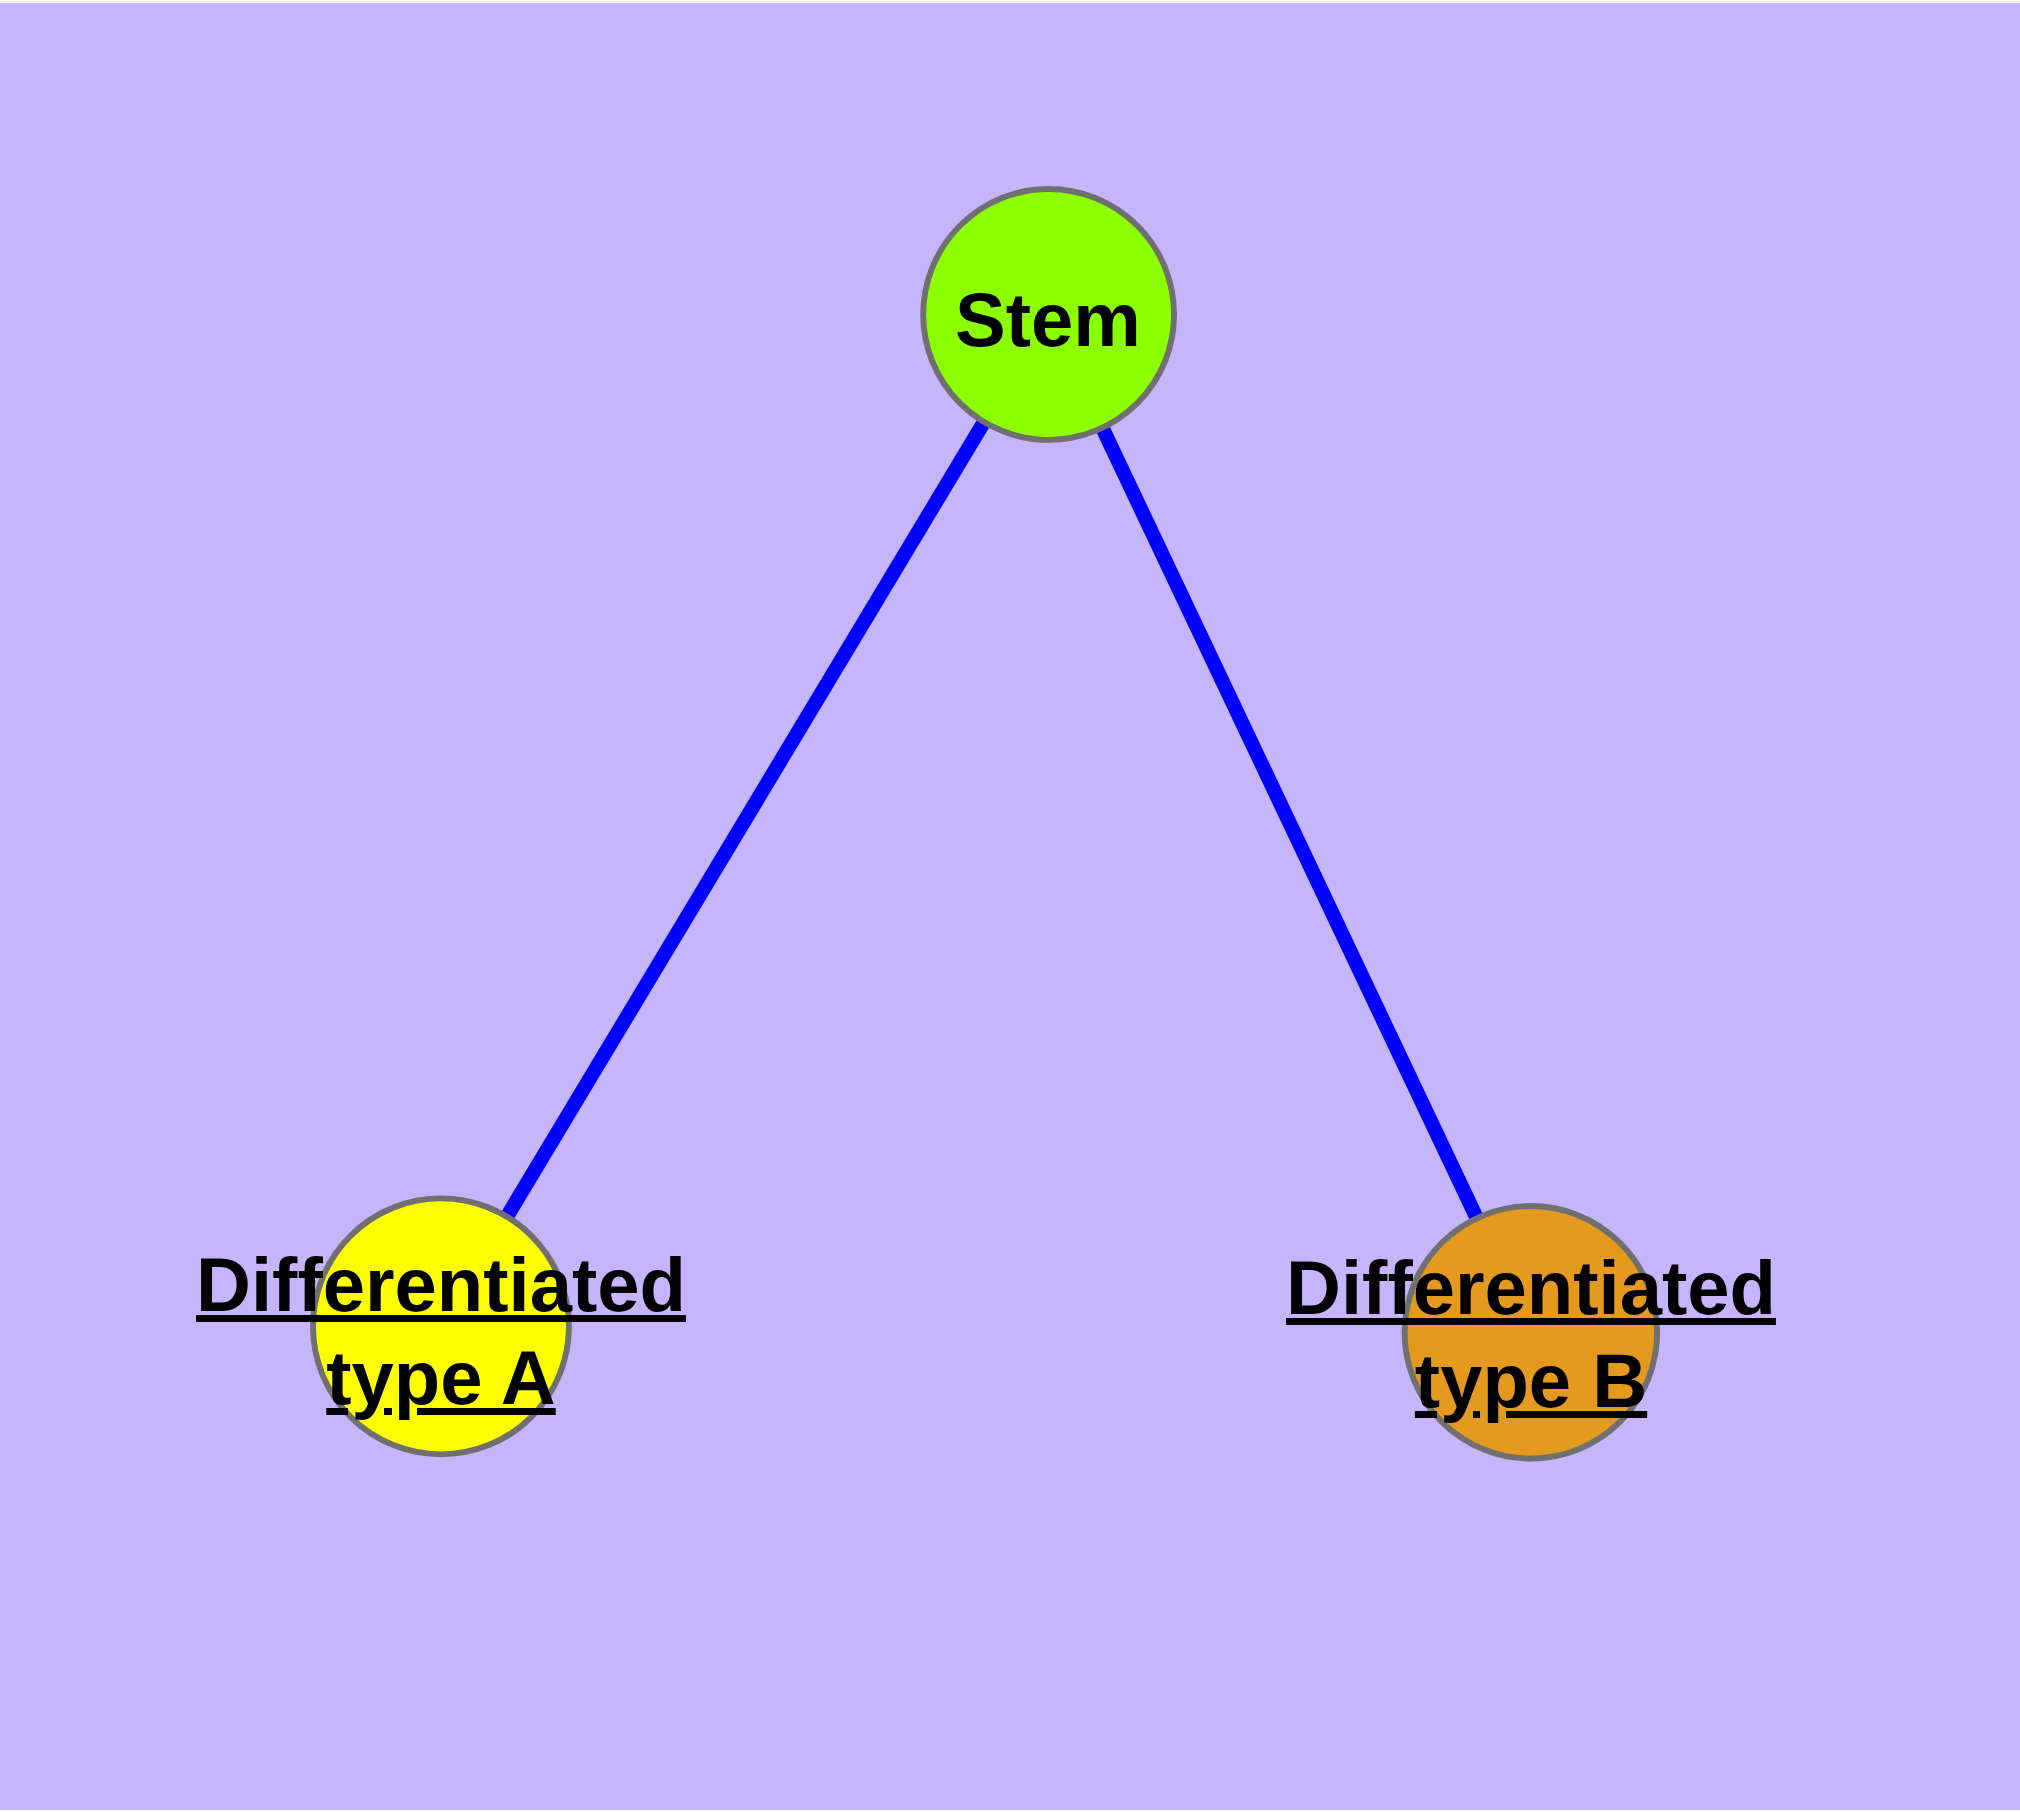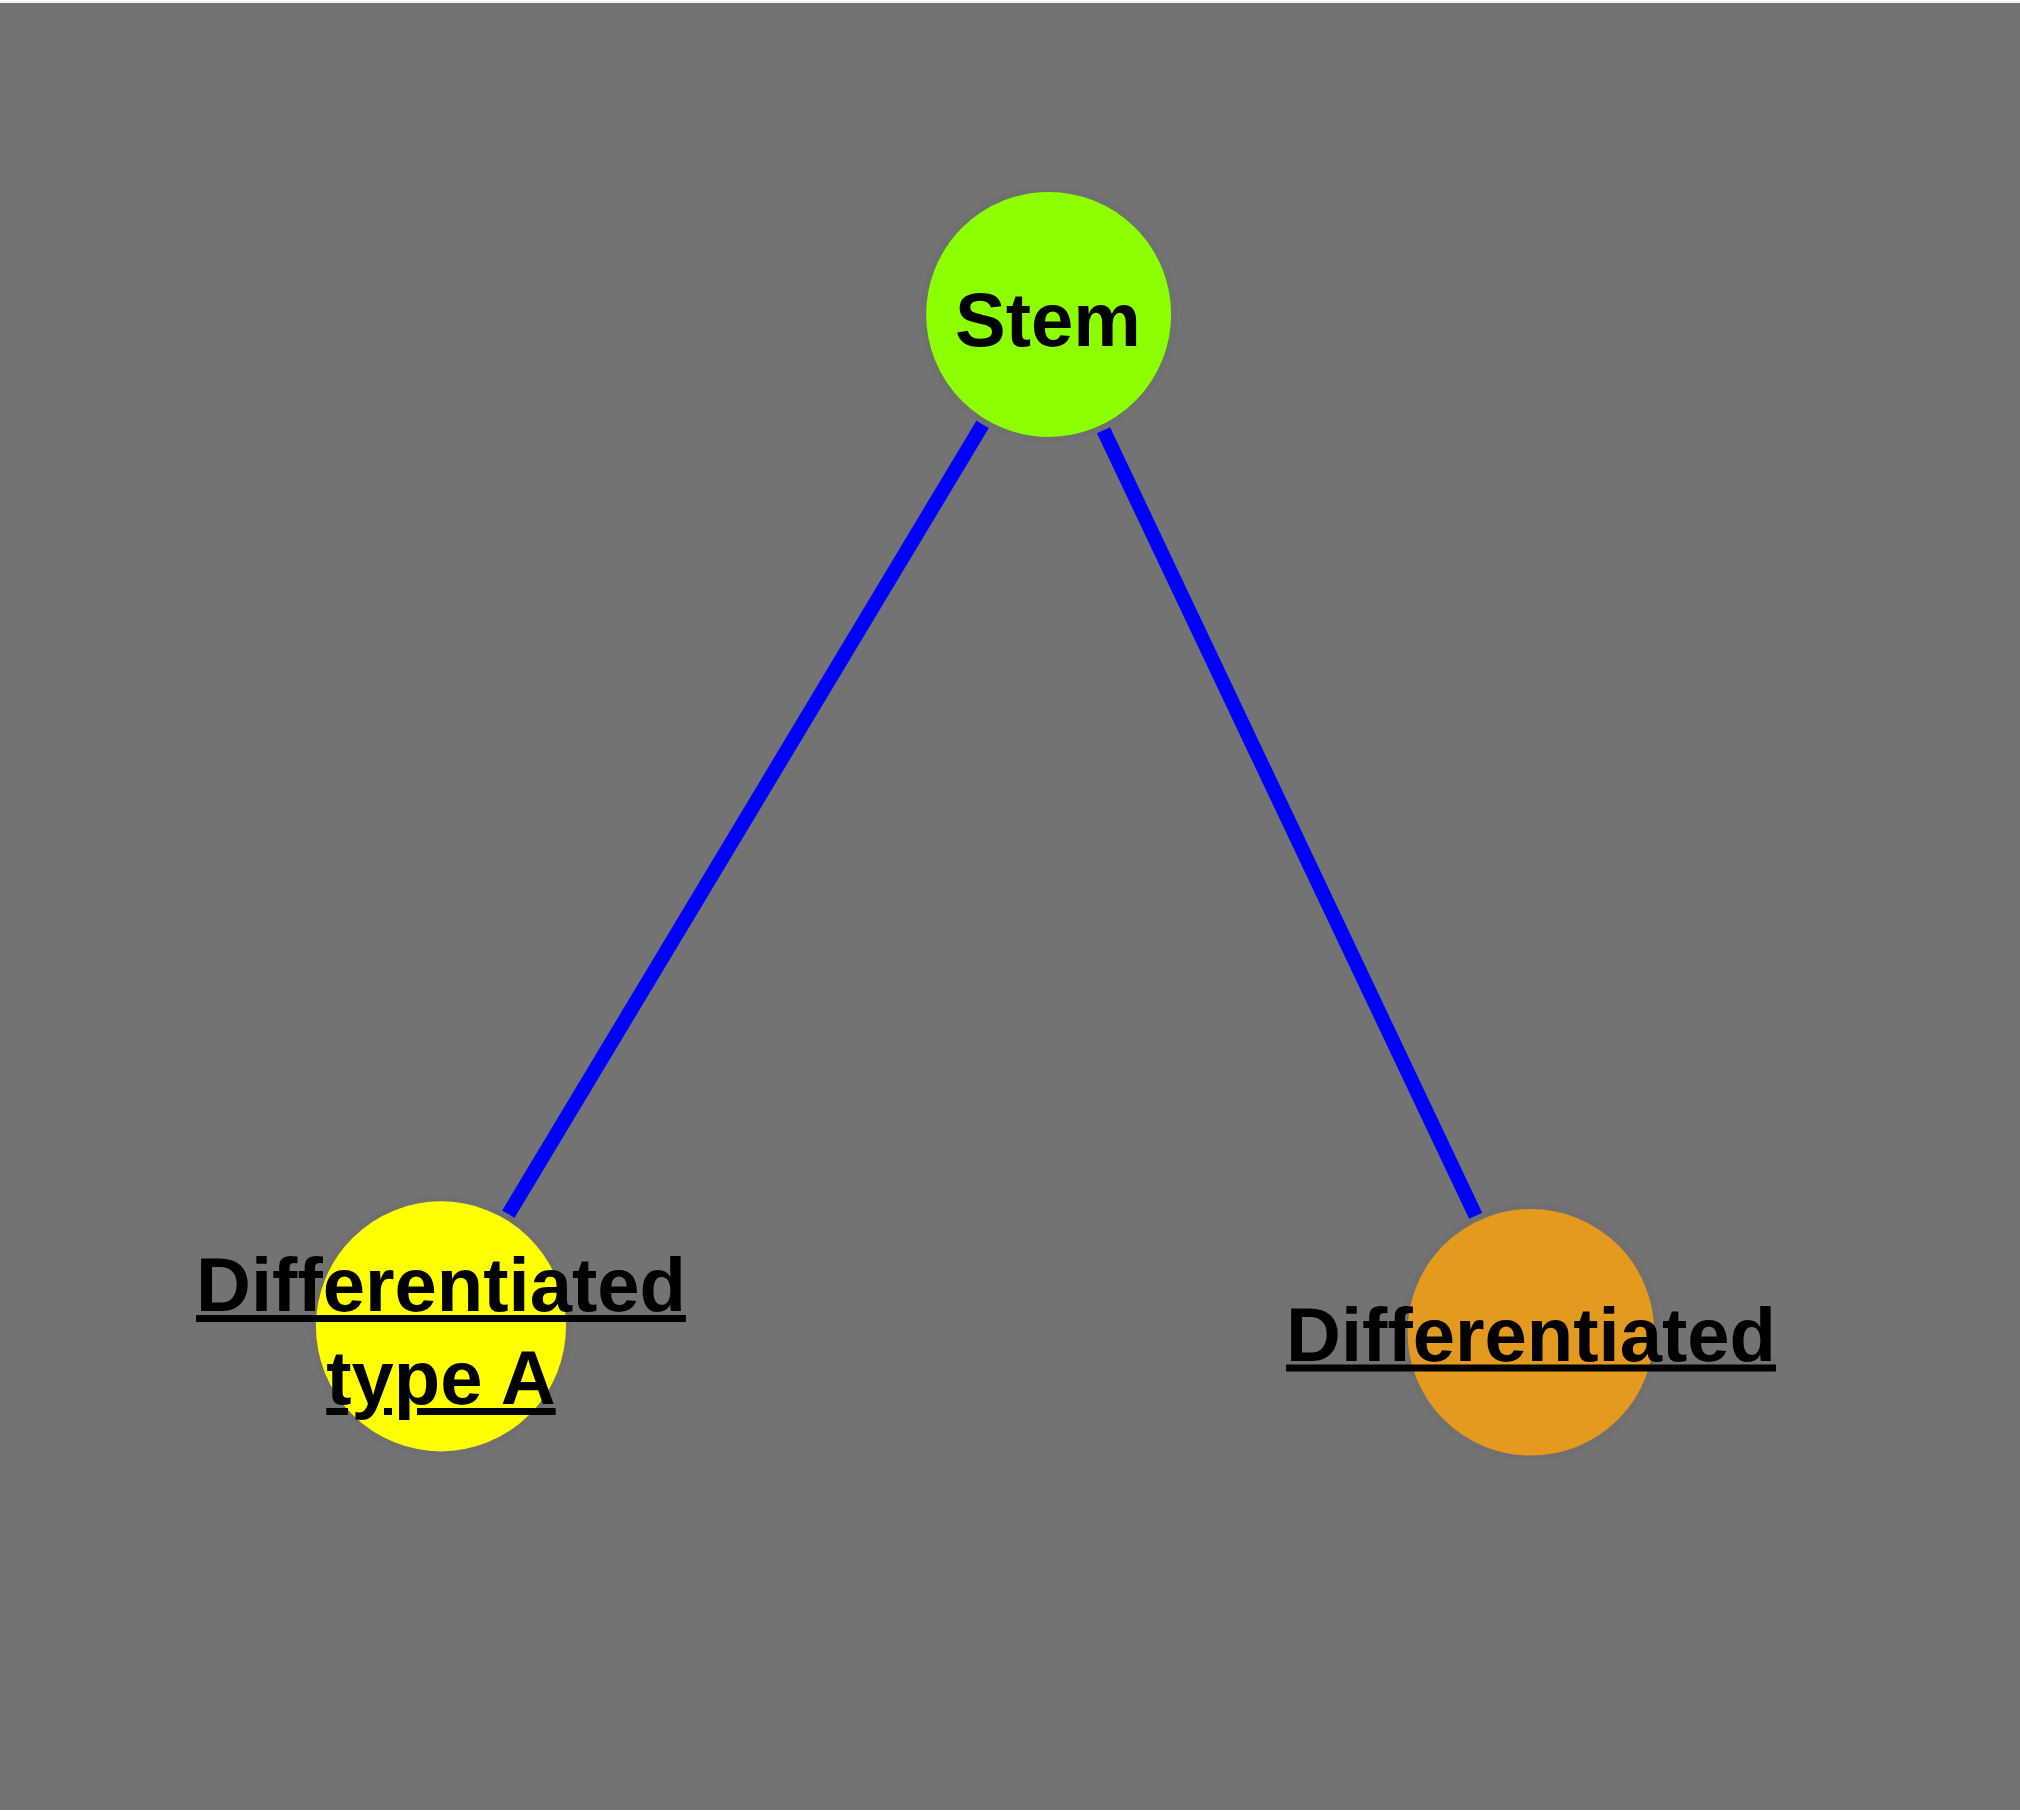--- a/index.html
+++ b/index.html
@@ -7,21 +7,21 @@
     padding: 0;
     width: 2021px;
     height: 1812px;
     overflow: hidden;
     font-family: "Liberation Sans", sans-serif;
   }
   .canvas {
     position: relative;
     width: 2021px;
     height: 1812px;
-    background: #737373;
+    background: #c4b5fd;
   }
   .edge-strip {
     position: absolute;
     left: 0;
     width: 100%;
     z-index: 5;
   }
   .edge-strip.top    { top: 0;    height: 3.4px; background: #f1f1fb; border-top: 0.8px solid #ffffff; box-sizing: border-box; }
   .edge-strip.bottom { bottom: 0; height: 2.5px; background: #fdfdff; }
   svg.graph {
@@ -71,16 +71,17 @@
 
   <div class="node-label" style="left:1048px; top:319px;">Stem</div>
 
   <div class="node-label" style="left:441px; top:1331px;">
     <span class="line">Differentiated</span>
     <span class="line">type A</span>
   </div>
 
   <div class="node-label" style="left:1531px; top:1334px;">
     <span class="line">Differentiated</span>
+    <span class="line">type B</span>
   </div>
 
 </div>
 
 
 </body></html>

